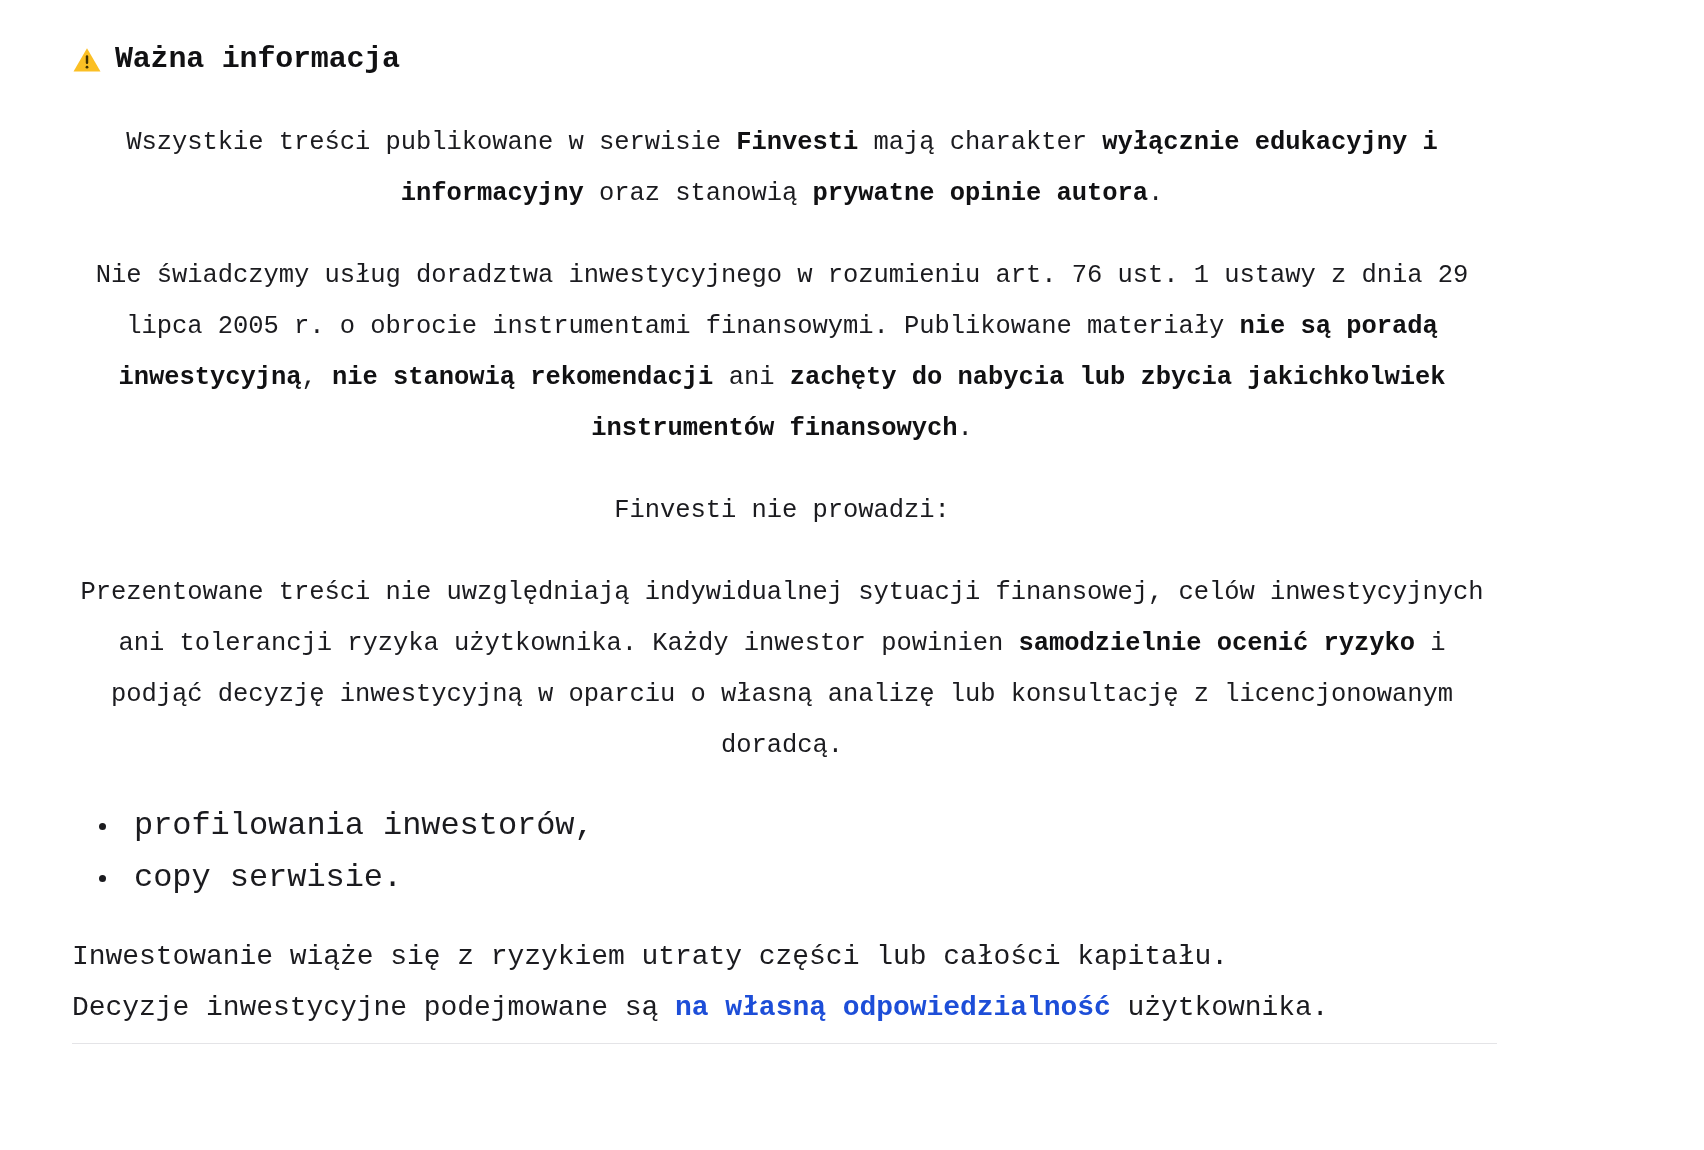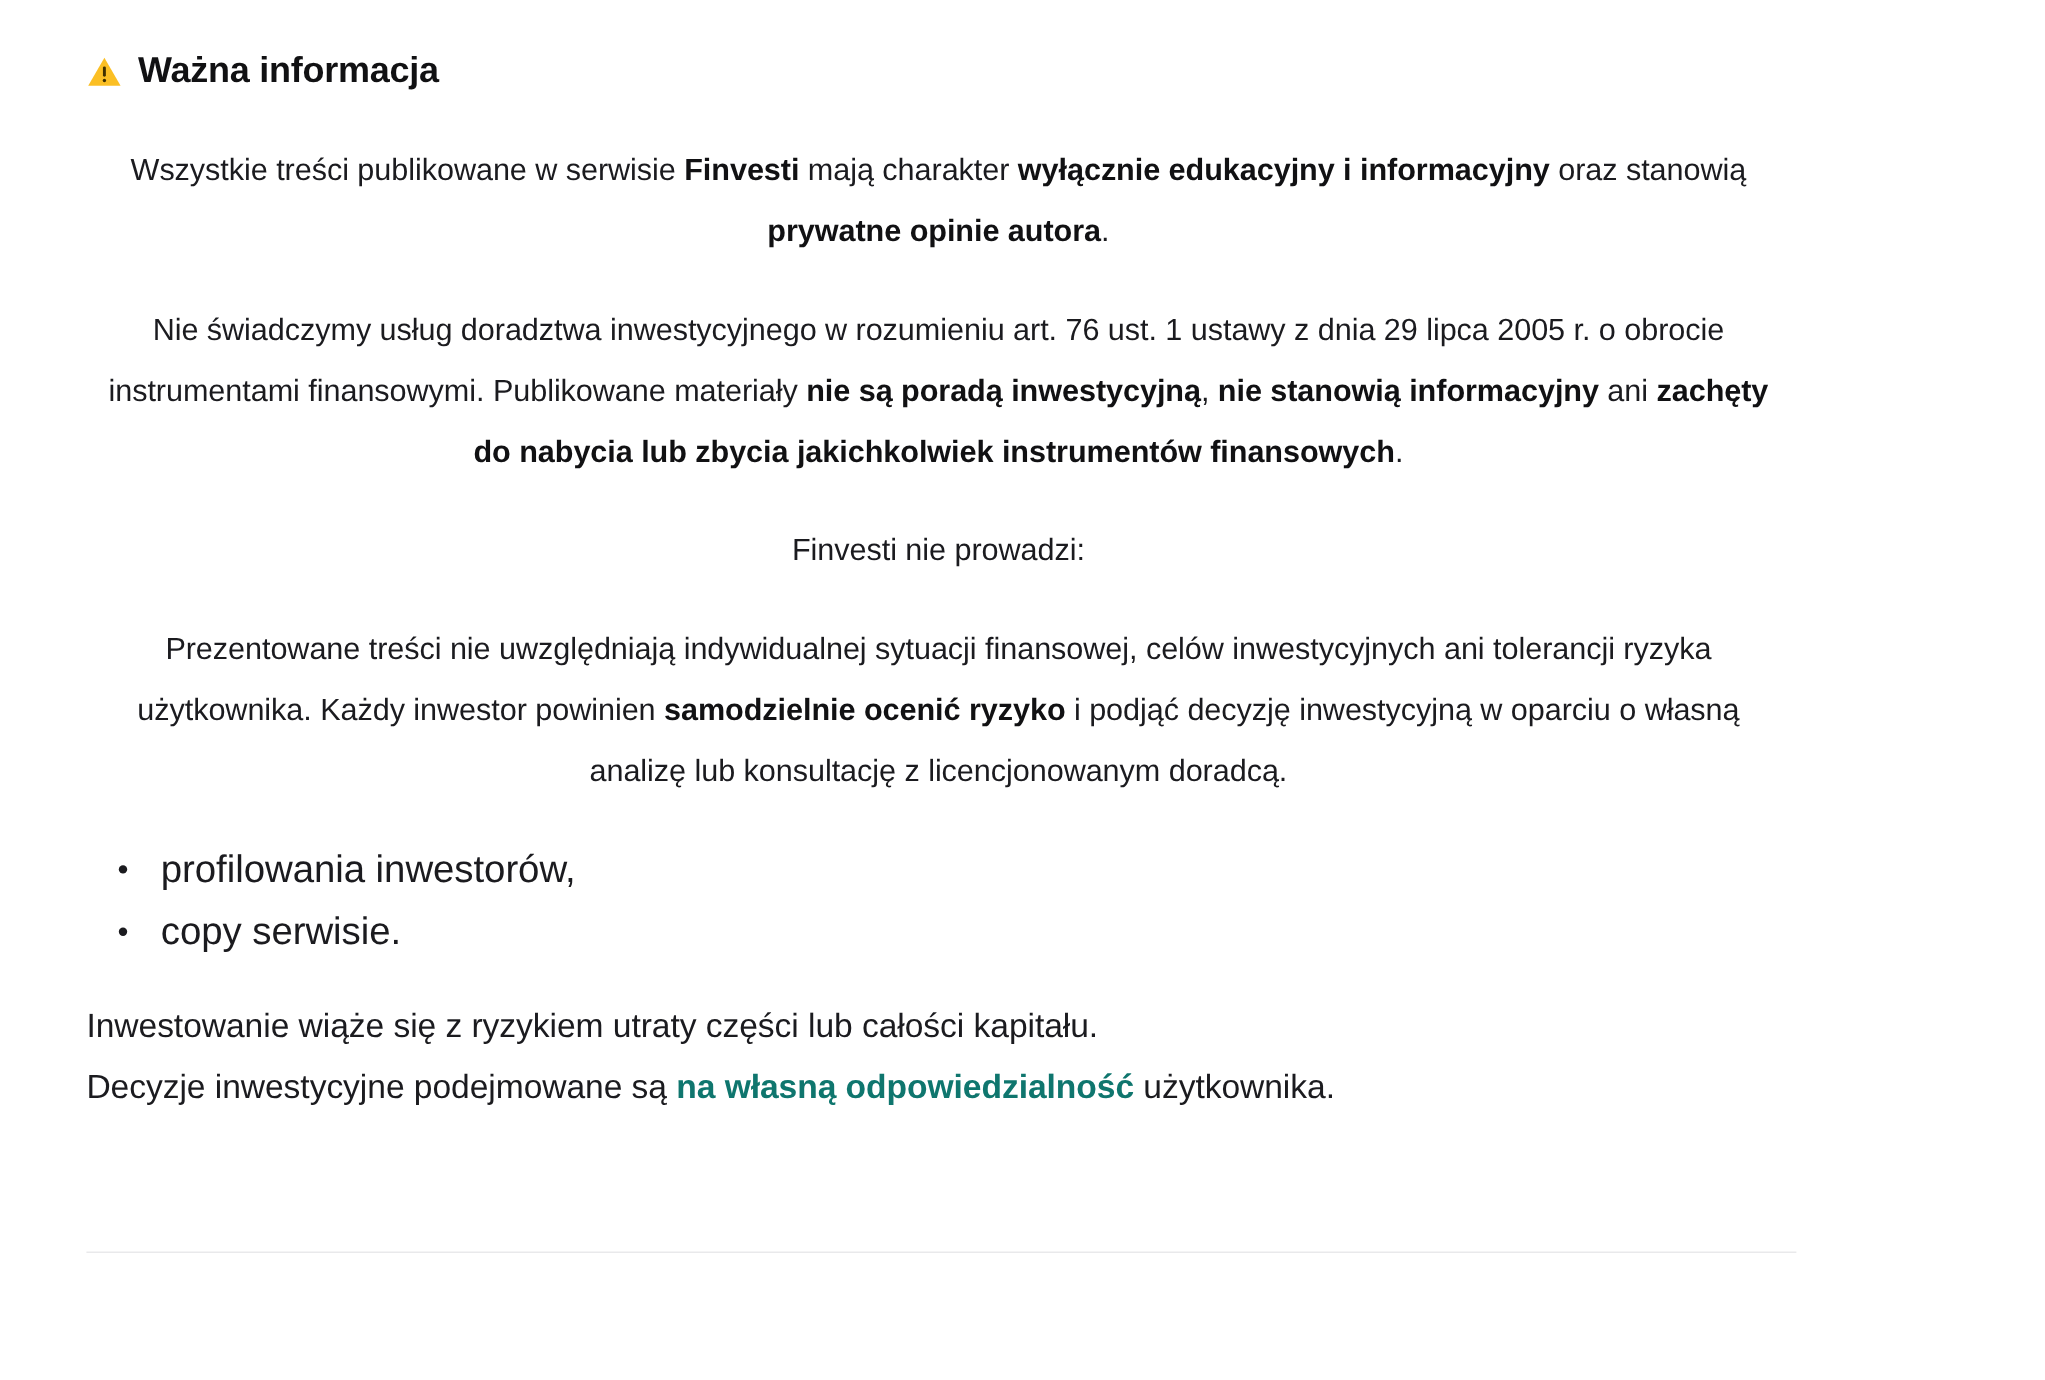--- a/index.html
+++ b/index.html
@@ -14,20 +14,21 @@
     color: #18181b;
     -webkit-font-smoothing: antialiased;
     overflow: hidden;
   }
   .page {
     position: relative;
     width: 1552px;
     height: 1150px;
     background: #ffffff;
     box-sizing: border-box;
+    font-family: Liberation Mono, monospace;
   }
   .content {
     position: absolute;
     left: 72px;
     top: 0;
     width: 1420px;
   }
   .heading {
     margin: 0;
     padding: 0;
@@ -93,21 +94,21 @@
     padding-top: 27px;
   }
   .tail .line {
     font-size: 28px;
     line-height: 51px;
     color: #1b1b1f;
     letter-spacing: -0.05px;
   }
   .tail .line b {
     font-weight: 700;
-    color: #0f766e;
+    color: #1d4ed8;
   }
   .divider {
     position: absolute;
     left: 72px;
     top: 1043px;
     width: 1425px;
     height: 1px;
     background: #e4e4e7;
   }
 </style>
@@ -122,21 +123,21 @@
         <svg viewBox="0 0 32 32" width="30" height="30" aria-hidden="true">
           <path d="M16 3.4 L30.4 28.2 L1.6 28.2 Z" fill="#fbbf24"></path>
           <rect x="14.7" y="11" width="2.6" height="9.2" rx="1.3" fill="#3f3000"></rect>
           <circle cx="16" cy="23.6" r="1.5" fill="#3f3000"></circle>
         </svg>
       </span>
       <span>Ważna informacja</span>
     </h2>
 
     <p class="para p1"><span>Wszystkie treści publikowane w serwisie </span><b>Finvesti</b><span> mają charakter </span><b>wyłącznie edukacyjny i informacyjny</b><span> oraz stanowią </span><b>prywatne opinie autora</b><span>.</span></p>
-    <p class="para p2"><span>Nie świadczymy usług doradztwa inwestycyjnego w rozumieniu art. 76 ust. 1 ustawy z dnia 29 lipca 2005 r. o obrocie instrumentami finansowymi. Publikowane materiały </span><b>nie są poradą inwestycyjną</b><span>, </span><b>nie stanowią informacyjny</b><span> ani </span><b>zachęty do nabycia lub zbycia jakichkolwiek instrumentów finansowych</b><span>.</span></p>
+    <p class="para p2"><span>Nie świadczymy usług doradztwa inwestycyjnego w rozumieniu art. 76 ust. 1 ustawy z dnia 29 lipca 2005 r. o obrocie instrumentami finansowymi. Publikowane materiały </span><b>nie są poradą inwestycyjną</b><span>, </span><b>nie stanowią rekomendacji</b><span> ani </span><b>zachęty do nabycia lub zbycia jakichkolwiek instrumentów finansowych</b><span>.</span></p>
     <p class="para p4"><span>Finvesti nie prowadzi:</span></p>
     <p class="para p3"><span>Prezentowane treści nie uwzględniają indywidualnej sytuacji finansowej, celów inwestycyjnych ani tolerancji ryzyka użytkownika. Każdy inwestor powinien </span><b>samodzielnie ocenić ryzyko</b><span> i podjąć decyzję inwestycyjną w oparciu o własną analizę lub konsultację z licencjonowanym doradcą.</span></p>
 
     <ul class="list">
       <li>
         <span class="bullet"></span>
         <span>profilowania inwestorów,</span>
       </li>
       <li>
         <span class="bullet"></span>

